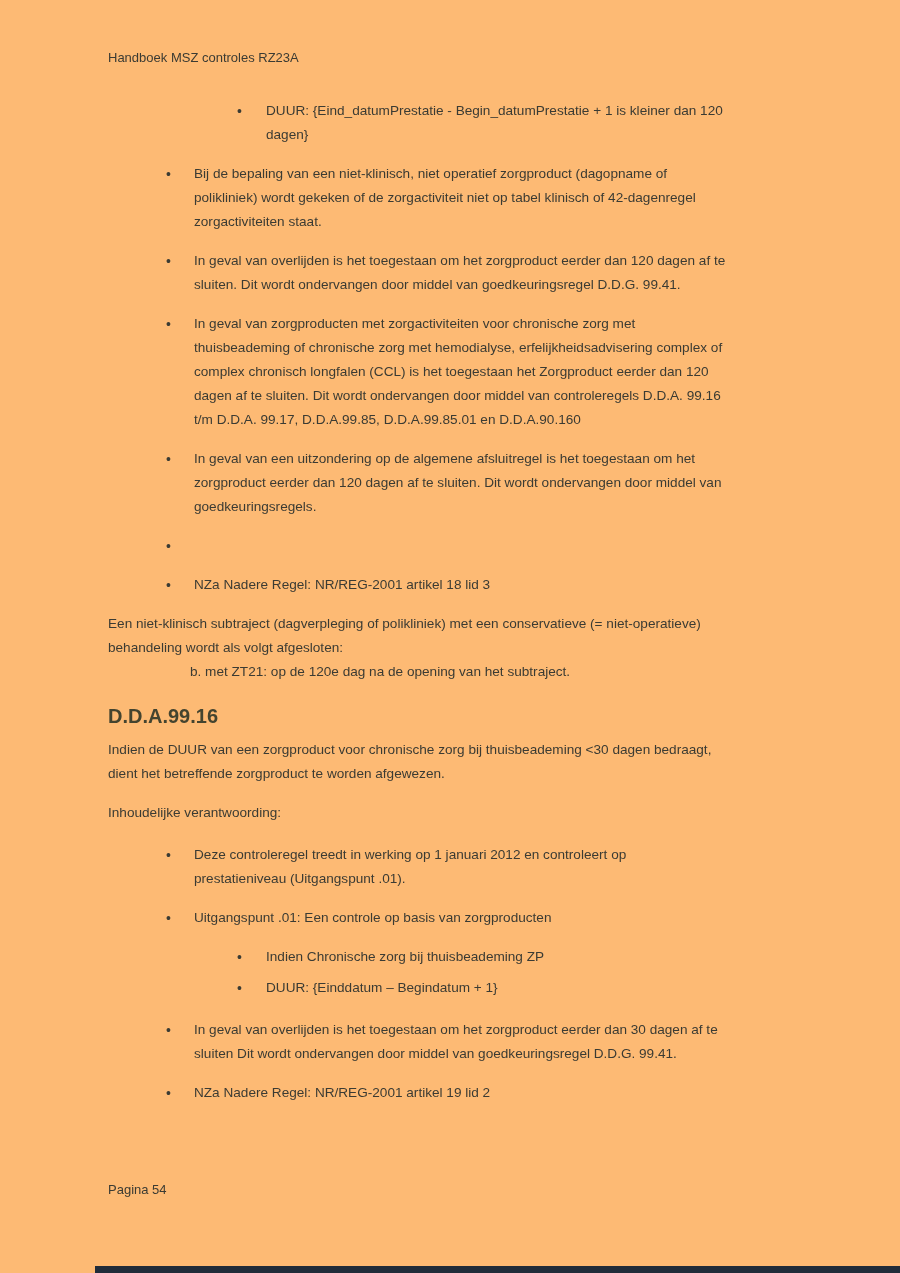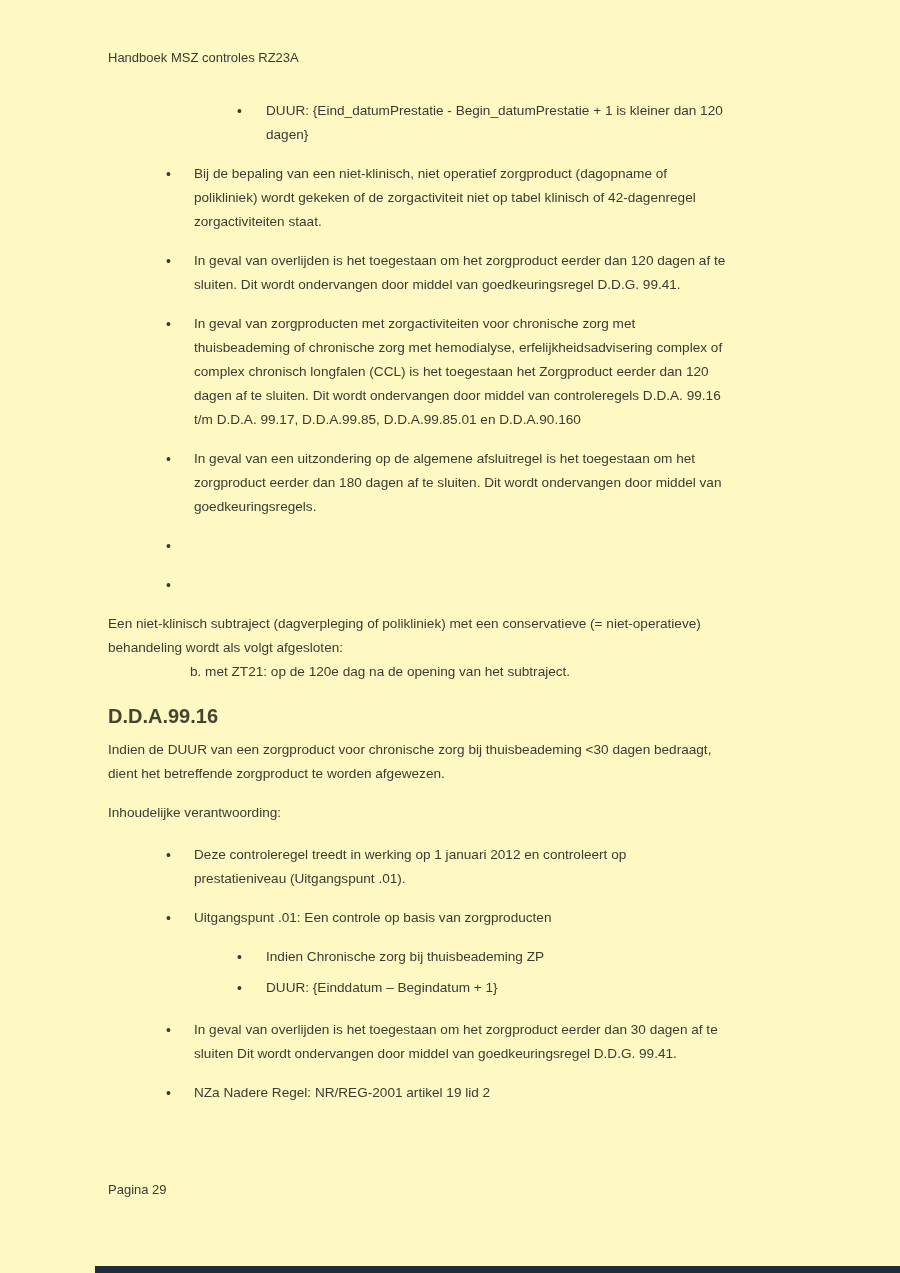--- a/index.html
+++ b/index.html
@@ -1,20 +1,20 @@
 <!DOCTYPE html>
 <html><head>
 <meta charset="utf-8">
 <style>
   html, body { margin: 0; padding: 0; background: #ffffff; }
   .page {
     position: relative;
     width: 900px;
     height: 1273px;
-    background: #fef9c3;
+    background: #fdba74;
     overflow: hidden;
     font-family: "Liberation Sans", sans-serif;
     font-size: 13.6px;
     line-height: 24px;
     color: #3b3b33;
   }
   .doc-header {
     position: absolute;
     left: 108px;
     top: 49px;
@@ -102,28 +102,29 @@
       <span class="dot">•</span>
       <div class="txt">In geval van zorgproducten met zorgactiviteiten voor chronische zorg met
 thuisbeademing of chronische zorg met hemodialyse, erfelijkheidsadvisering complex of
 complex chronisch longfalen (CCL) is het toegestaan het Zorgproduct eerder dan 120
 dagen af te sluiten. Dit wordt ondervangen door middel van controleregels D.D.A. 99.16
 t/m D.D.A. 99.17, D.D.A.99.85, D.D.A.99.85.01 en D.D.A.90.160</div>
     </div>
     <div class="li l1 block">
       <span class="dot">•</span>
       <div class="txt">In geval van een uitzondering op de algemene afsluitregel is het toegestaan om het
-zorgproduct eerder dan 180 dagen af te sluiten. Dit wordt ondervangen door middel van
+zorgproduct eerder dan 120 dagen af te sluiten. Dit wordt ondervangen door middel van
 goedkeuringsregels.</div>
     </div>
     <div class="li l1 block">
       <span class="dot">•</span>
     </div>
     <div class="li l1 block">
       <span class="dot">•</span>
+      <div class="txt">NZa Nadere Regel: NR/REG-2001 artikel 18 lid 3</div>
     </div>
 
     <div class="block mb0">
       <div class="txt">Een niet-klinisch subtraject (dagverpleging of polikliniek) met een conservatieve (= niet-operatieve)
 behandeling wordt als volgt afgesloten:</div>
     </div>
     <div class="block mb19 sub-line">
       <span class="txt">b. met ZT21: op de 120e dag na de opening van het subtraject.</span>
     </div>
 
@@ -163,18 +164,18 @@
 sluiten Dit wordt ondervangen door middel van goedkeuringsregel D.D.G. 99.41.</div>
     </div>
     <div class="li l1 block">
       <span class="dot">•</span>
       <div class="txt">NZa Nadere Regel: NR/REG-2001 artikel 19 lid 2</div>
     </div>
 
   </div>
 
   <div class="page-footer">
-    <span>Pagina 29</span>
+    <span>Pagina 54</span>
   </div>
 
   <div class="bottom-bar"></div>
 
 </div>
 
 </body></html>

